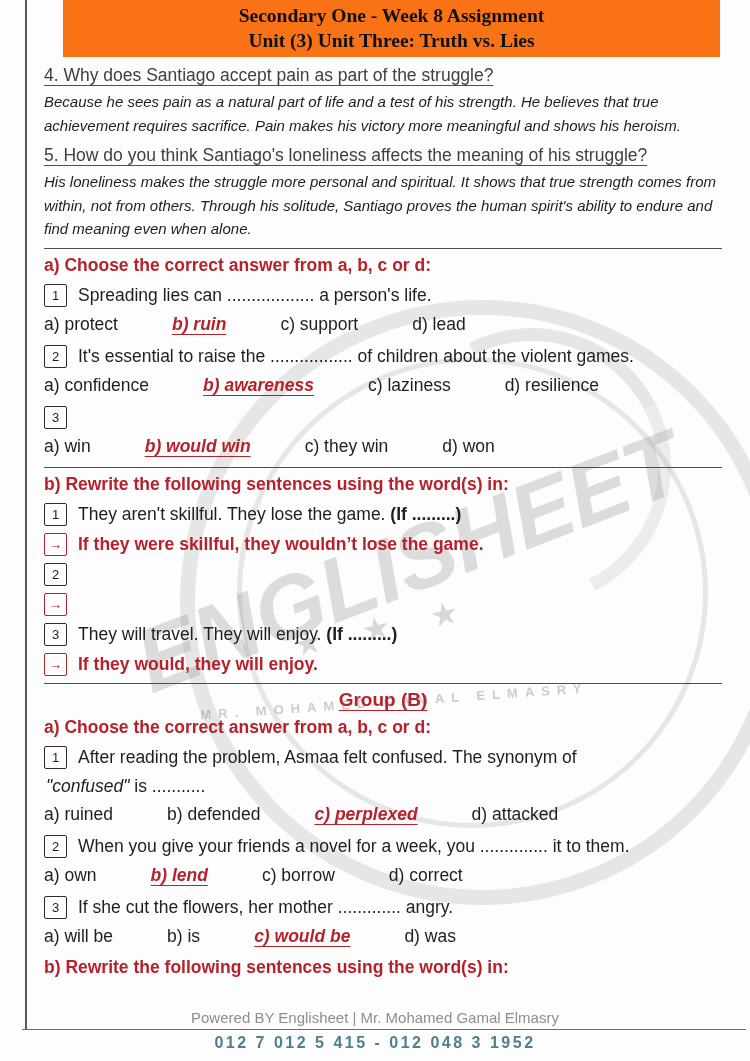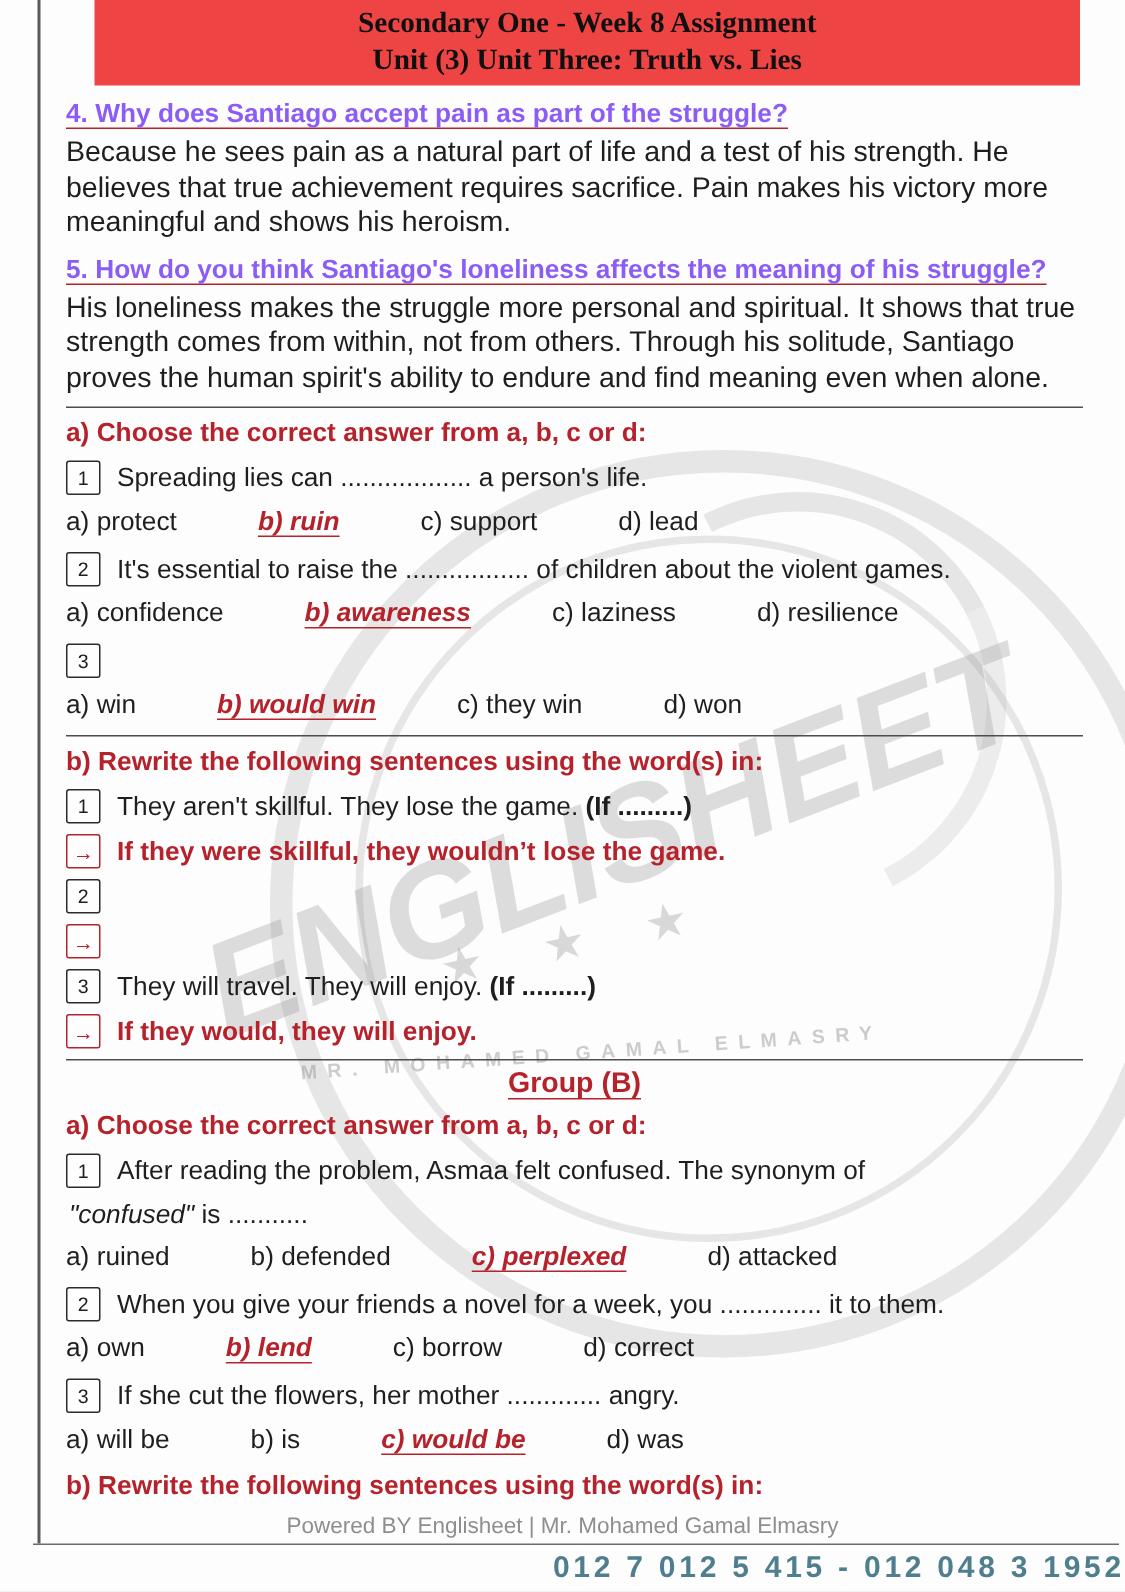--- a/index.html
+++ b/index.html
@@ -18,48 +18,48 @@
   .wm{position:absolute;pointer-events:none;z-index:0;}
   .wm-circle-outer{left:180px;top:300px;width:575px;height:575px;border:15px solid rgba(150,150,150,.22);border-radius:50%;}
   .wm-circle-inner{left:237px;top:357px;width:461px;height:461px;border:5px solid rgba(150,150,150,.22);border-radius:50%;}
   .wm-arc{left:393px;top:328px;width:252px;height:252px;border:13px solid transparent;border-top-color:rgba(150,150,150,.22);border-right-color:rgba(150,150,150,.16);border-radius:50%;transform:rotate(18deg);}
   .wm-text{left:118px;top:492px;width:680px;font-size:90px;font-weight:800;font-style:italic;white-space:nowrap;color:rgba(145,145,145,.30);transform:rotate(-21deg);transform-origin:center;}
   .wm-stars{left:292px;top:608px;font-size:32px;letter-spacing:16px;color:rgba(145,145,145,.35);transform:rotate(-12deg);}
   .wm-sub{left:200px;top:694px;font-size:13px;font-weight:700;letter-spacing:7px;color:rgba(145,145,145,.45);transform:rotate(-4deg);white-space:nowrap;}
   
   .content{position:absolute;left:44px;right:28px;top:0;z-index:1;}
   .header-box{
-    margin-left:19px;width:657px;background:#ef4444;
+    margin-left:19px;width:657px;background:#f97316;
     text-align:center;font-family:"Liberation Serif", serif;font-weight:bold;
     font-size:19.5px;line-height:25px;color:#101010;padding:3px 0 4px;
   }
-  .q-heading{color:#8b5cf6;font-weight:bold;font-size:17.5px;margin:8px 0 4px;
+  .q-heading{color:#404040;font-weight:normal;font-size:17.5px;margin:8px 0 4px;
     text-decoration:underline;text-decoration-color:#b5222b;text-underline-offset:4px;}
-  .para{font-size:19px;line-height:23.5px;margin:2px 0 6px;}
+  .para{font-size:15px;line-height:23.5px;margin:2px 0 6px;font-style:italic;}
   hr.sep{border:none;border-top:1.4px solid #4d4d4d;margin:7px 0 5px;}
   .group-title{text-align:center;color:#b5222b;font-weight:bold;font-size:19px;margin:4px 0 6px;
     text-decoration:underline;text-decoration-color:#b5222b;text-underline-offset:4px;}
   .red-heading{color:#b5222b;font-weight:bold;font-size:17.5px;margin:6px 0 8px;}
   .stem-row{display:flex;align-items:center;margin:7px 0;font-size:17.5px;}
   .stem-cont{margin:2px 0 7px 2px;font-size:17.5px;}
   .numbox{flex:none;display:inline-flex;width:21px;height:21px;border:1.7px solid #2b2b2b;border-radius:2px;
     align-items:center;justify-content:center;font-size:13px;margin-right:11px;background:rgba(255,255,255,.6);}
   .arrowbox{flex:none;display:inline-flex;width:21px;height:21px;border:1.7px solid #b5222b;border-radius:2px;
     align-items:center;justify-content:center;font-size:14px;margin-right:11px;color:#b5222b;background:rgba(255,255,255,.6);}
   .opts{display:flex;margin:6px 0 10px;font-size:17.5px;}
   .opt{margin-right:54px;white-space:nowrap;}
   .opt:last-child{margin-right:0;}
   .correct{color:#b5222b;font-weight:bold;font-style:italic;
     text-decoration:underline;text-decoration-color:#b5222b;text-underline-offset:4px;}
   .answer-row{color:#b5222b;font-weight:bold;}
   .kw{font-weight:bold;}
   
   .powered{position:absolute;top:1009px;left:0;right:0;text-align:center;font-size:15px;color:#8e8e8e;z-index:1;}
   .footer-line{position:absolute;top:1029px;left:22px;right:4px;border-top:1.5px solid #6c6c6c;z-index:1;}
-  .phone{position:absolute;top:1034px;left:0;right:0;text-align:right;font-size:20px;font-weight:600;
+  .phone{position:absolute;top:1034px;left:0;right:0;text-align:center;font-size:16px;font-weight:600;
     color:#4f7f8e;letter-spacing:2.5px;z-index:1;}
 </style>
 </head>
 <body>
 
 <div class="page">
 
   <div class="wm wm-circle-outer"></div>
   <div class="wm wm-circle-inner"></div>
   <div class="wm wm-arc"></div>

